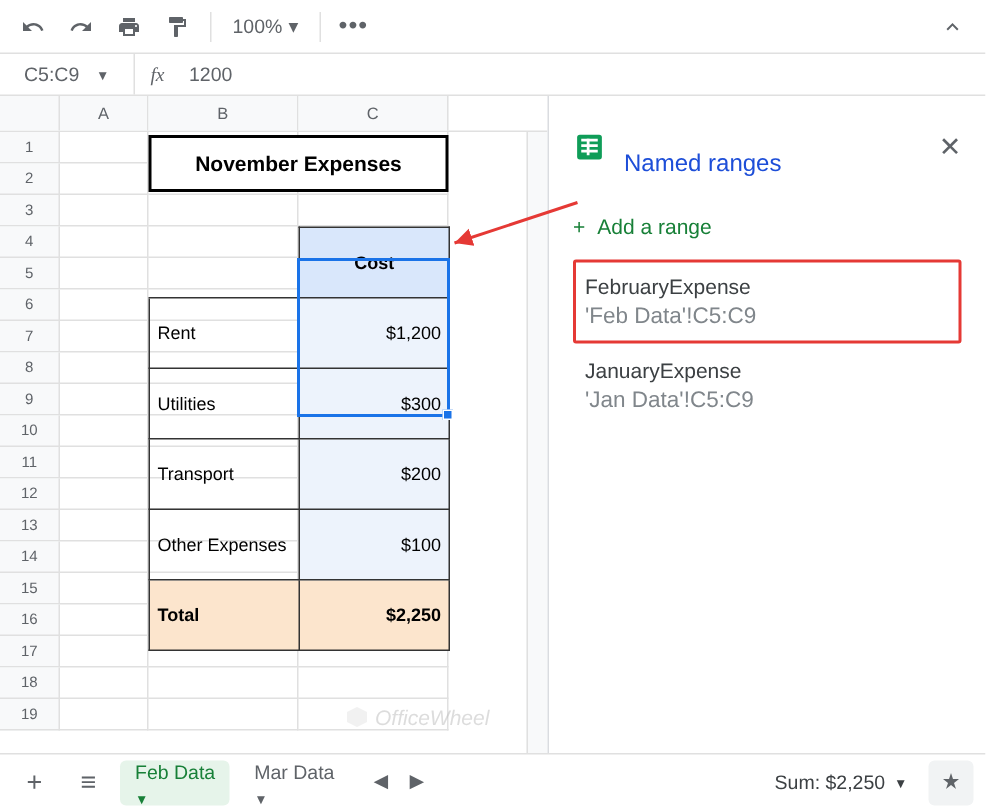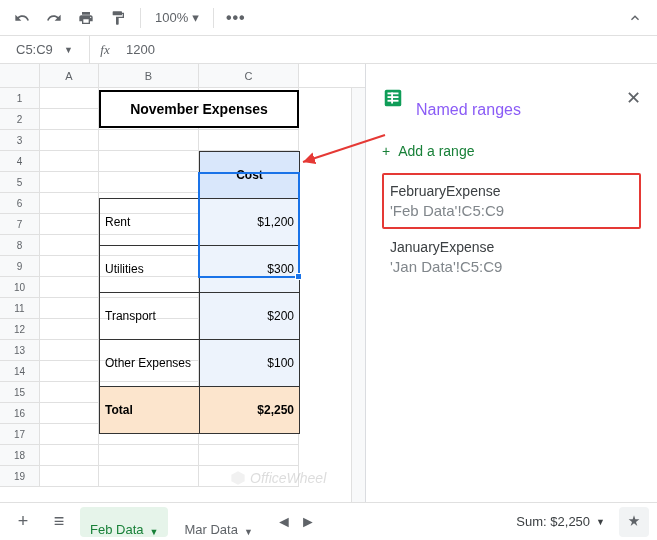--- a/index.html
+++ b/index.html
@@ -46,33 +46,33 @@
 .data-overlay .total-row td { background: #fce5cd; font-weight: bold; }
 
 .selection { position: absolute; left: 198px; top: 84px; width: 102px; height: 106px; border: 2px solid #1a73e8; pointer-events: none; }
 .selection .dot { position: absolute; right: -4px; bottom: -4px; width: 7px; height: 7px; background: #1a73e8; border: 1px solid #fff; }
 
 .vscroll { position: absolute; right: 0; top: 24px; bottom: 0; width: 14px; background: #f8f9fa; border-left: 1px solid #e0e0e0; }
 
 .side-panel { flex: 1; border-left: 1px solid #dadce0; padding: 12px 16px; position: relative; }
 .side-panel .hdr { display: flex; align-items: center; gap: 12px; margin-bottom: 16px; }
 .side-panel .hdr .sheets-icon { width: 22px; height: 22px; }
-.side-panel .hdr .title { font-size: 16px; color: #8b5cf6; margin-top: 25px; }
+.side-panel .hdr .title { font-size: 16px; color: #1d4ed8; margin-top: 25px; }
 .side-panel .hdr .close { margin-left: auto; color: #5f6368; cursor: pointer; font-size: 18px; }
 .add-range { color: #188038; font-size: 14px; cursor: pointer; display: flex; align-items: center; gap: 8px; padding: 8px 0 14px; }
 .range-item { padding: 10px 8px; cursor: pointer; }
 .range-item .name { font-size: 14px; color: #3c4043; margin-bottom: 3px; }
 .range-item .ref { font-size: 15px; color: #80868b; }
 .range-item.highlighted { border: 2.5px solid #e53935; border-radius: 2px; padding: 8px 6px; }
 
 .arrow-line { position: absolute; pointer-events: none; z-index: 50; }
 
 .footer { position: absolute; bottom: 0; left: 0; right: 0; height: 38px; border-top: 1px solid #e0e0e0; display: flex; align-items: center; padding: 0 8px; gap: 6px; background: #fff; }
 .footer .add-sheet, .footer .all-sheets { width: 30px; height: 30px; display: flex; align-items: center; justify-content: center; color: #5f6368; cursor: pointer; font-size: 18px; }
-.footer .tab { padding: 0 10px; height: 30px; display: flex; align-items: flex-end; gap: 6px; font-size: 13px; color: #5f6368; cursor: pointer; border-radius: 4px; }
+.footer .tab { padding: 0 10px; height: 30px; display: flex; align-items: flex-start; gap: 6px; font-size: 13px; color: #5f6368; cursor: pointer; border-radius: 4px; flex-direction: column; }
 .footer .tab.active { background: #e6f4ea; color: #188038; font-weight: 500; }
 .footer .tab .dd { font-size: 9px; }
 .footer .nav-arrows { display: flex; gap: 2px; margin-left: 4px; }
 .footer .nav-arrows div { width: 22px; height: 22px; display: flex; align-items: center; justify-content: center; color: #5f6368; cursor: pointer; }
 .footer .sum-box { margin-left: auto; font-size: 13px; color: #3c4043; padding: 4px 8px; display: flex; align-items: center; gap: 6px; cursor: pointer; }
 .footer .explore { width: 30px; height: 30px; background: #f1f3f4; border-radius: 4px; display: flex; align-items: center; justify-content: center; color: #5f6368; cursor: pointer; }
 
 .watermark { position: absolute; left: 230px; top: 470px; color: #bbb; font-size: 14px; font-style: italic; display: flex; align-items: center; gap: 4px; pointer-events: none; z-index: 5; opacity: 0.5; }
 </style>
 </head>

